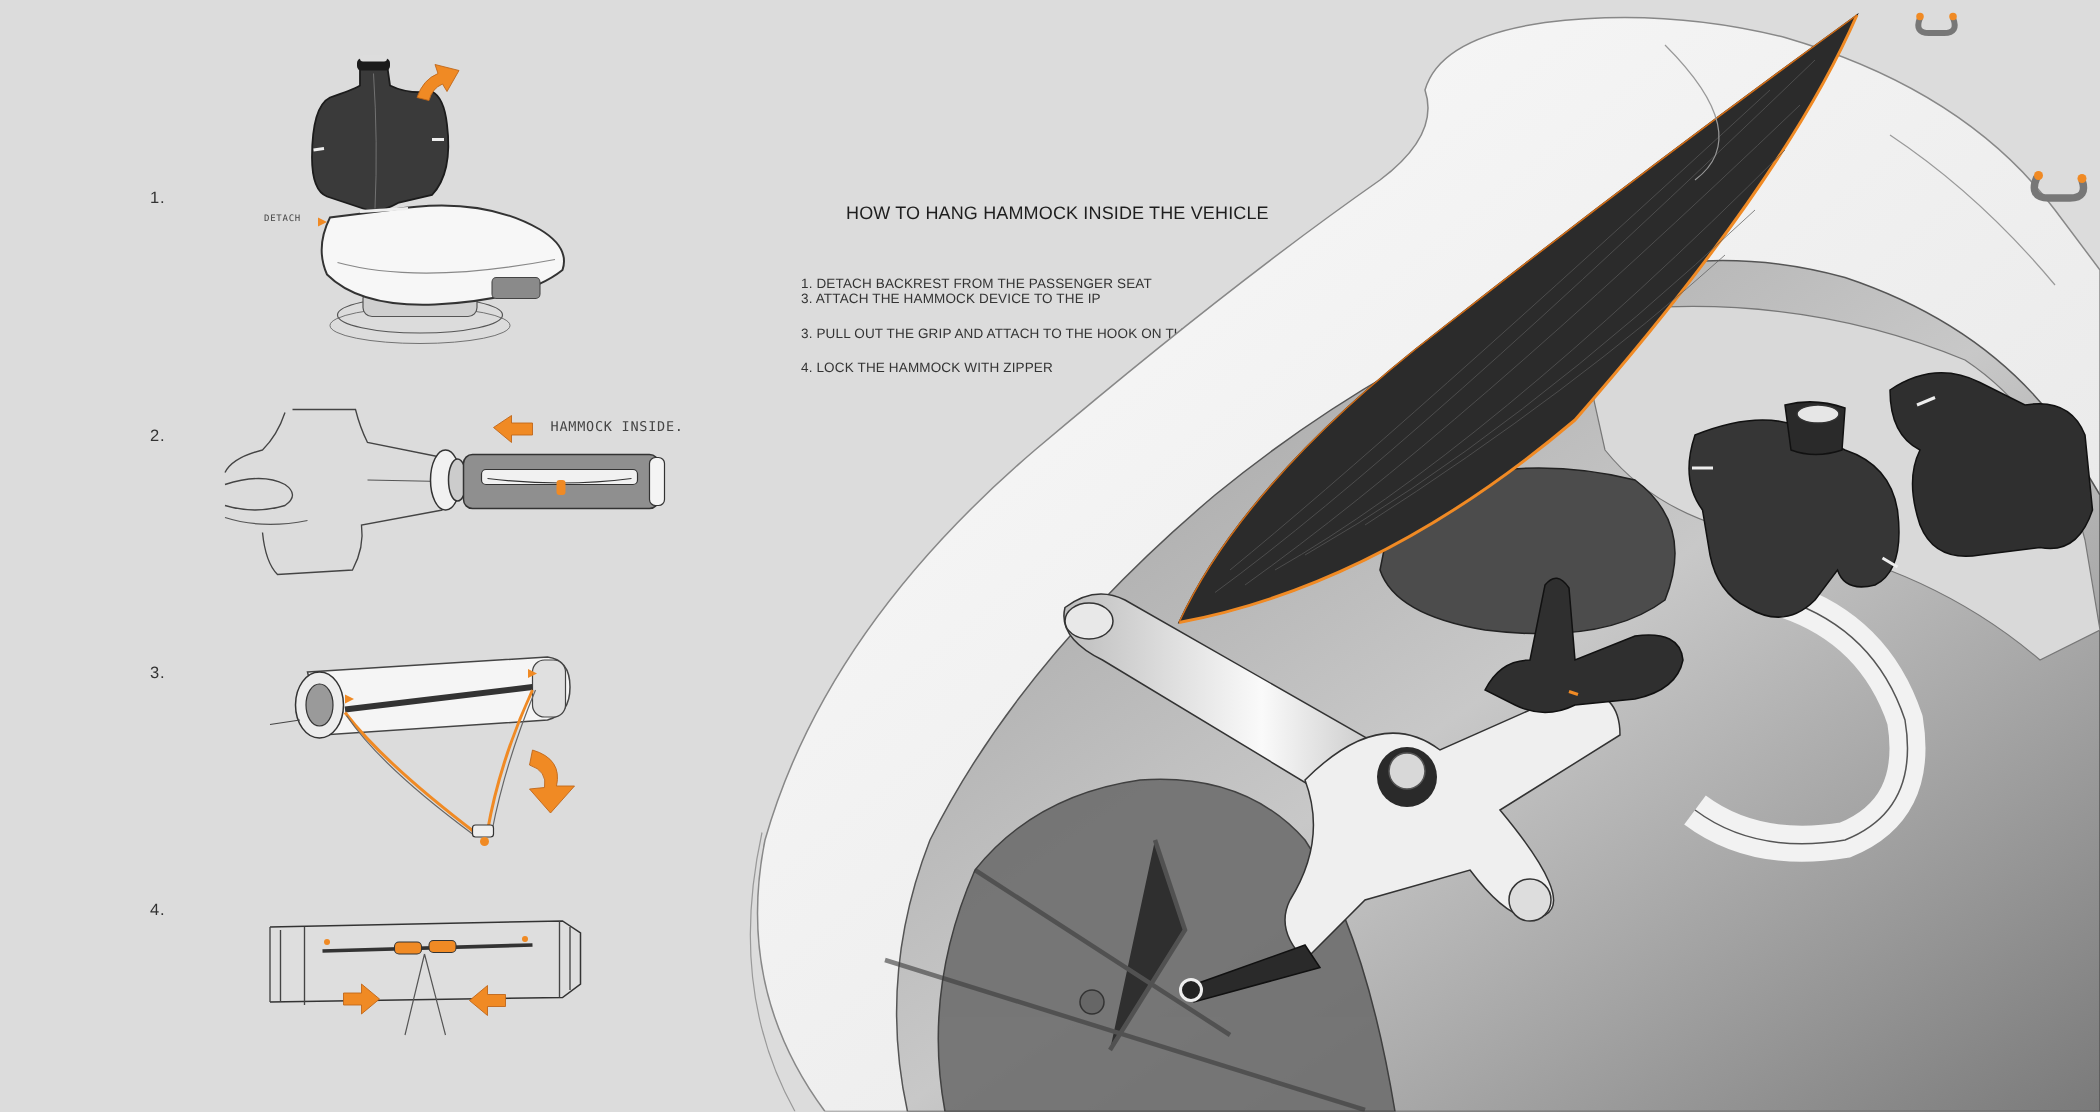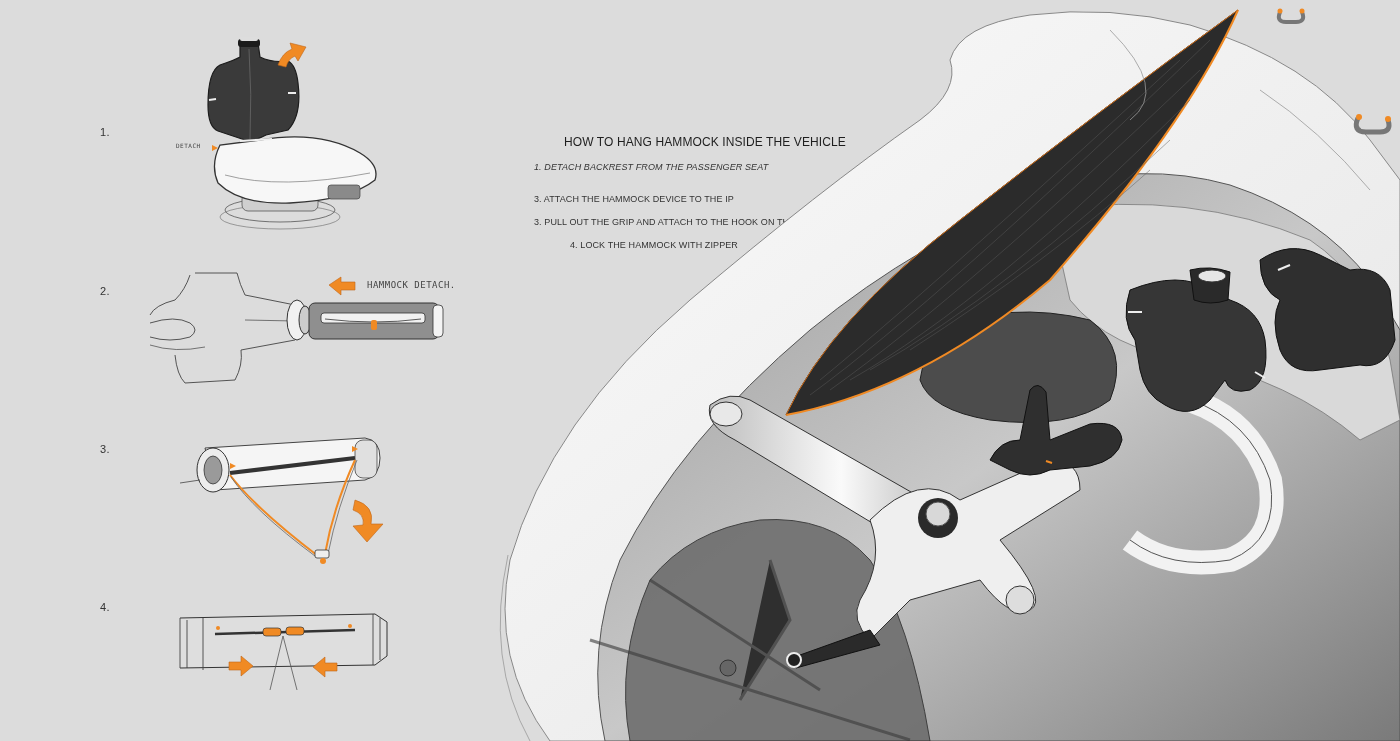--- a/index.html
+++ b/index.html
@@ -49,21 +49,21 @@
   <path d="M29,65 L36,64" stroke="#eee" stroke-width="2"></path>
   <path d="M108,58 L116,58" stroke="#eee" stroke-width="2"></path>
   <path d="M60,106 L92,104" stroke="#eee" stroke-width="2"></path>
 
   <path d="M98,30 Q102,18 112,14 L110,8 L126,12 L118,26 L115,21 Q108,24 106,32 Z" fill="#f08a24" stroke="#c0661a" stroke-width="0.6"></path>
 
   <path d="M32,110 L38,113 L32,116 Z" fill="#f08a24"></path>
 </svg>
 
 <div class="abs step-num" style="left:100px; top:285px;">2.</div>
-<div class="abs hand" style="left:367px; top:280px;">HAMMOCK DETACH.</div>
+<div class="abs hand" style="left:367px; top:280px;">HAMMOCK INSIDE.</div>
 <svg style="left:145px; top:265px;" width="320" height="125" viewBox="0 0 320 125">
 
   <path d="M45,10 Q40,25 30,35 Q10,40 5,50 M50,8 L92,8 Q95,20 100,30 L150,40" fill="none" stroke="#444" stroke-width="0.9"></path>
   <path d="M5,58 Q30,50 45,58 Q55,65 45,72 Q25,78 5,72" fill="none" stroke="#444" stroke-width="0.9"></path>
   <path d="M5,80 Q30,88 60,82" fill="none" stroke="#555" stroke-width="0.8"></path>
   <path d="M30,90 Q32,110 40,118 L90,115 Q98,100 96,85 L150,75" fill="none" stroke="#444" stroke-width="0.9"></path>
   <path d="M100,55 L150,56" stroke="#555" stroke-width="0.8"></path>
 
   <ellipse cx="152" cy="55" rx="10" ry="20" fill="#f1f1f1" stroke="#333" stroke-width="1"></ellipse>
   <ellipse cx="160" cy="55" rx="6" ry="14" fill="#ccc" stroke="#333" stroke-width="1"></ellipse>
@@ -105,24 +105,24 @@
   <rect x="88" y="18" width="18" height="8" rx="3" fill="#f08a24" stroke="#333" stroke-width="0.7"></rect>
   <rect x="111" y="17" width="18" height="8" rx="3" fill="#f08a24" stroke="#333" stroke-width="0.7"></rect>
   <path d="M108,26 L95,80 M108,26 L122,80" stroke="#555" stroke-width="0.8"></path>
   <circle cx="43" cy="18" r="2" fill="#f08a24"></circle>
   <circle cx="175" cy="16" r="2" fill="#f08a24"></circle>
   <path d="M54,52 L66,52 L66,46 L78,56 L66,66 L66,60 L54,60 Z" fill="#f08a24" stroke="#c0661a" stroke-width="0.6"></path>
   <path d="M150,47 L138,57 L150,67 L150,61 L162,61 L162,53 L150,53 Z" fill="#f08a24" stroke="#c0661a" stroke-width="0.6"></path>
 </svg>
 
 <div class="abs title">HOW TO HANG HAMMOCK INSIDE THE VEHICLE</div>
-<div class="abs instr" style="top:162px;font-style:italic;">1. DETACH BACKREST FROM THE PASSENGER SEAT</div>
+<div class="abs instr" style="top:184px;">1. DETACH BACKREST FROM THE PASSENGER SEAT</div>
 <div class="abs instr" style="top:194px;">3. ATTACH THE HAMMOCK DEVICE TO THE IP</div>
 <div class="abs instr" style="top:217px;">3. PULL OUT THE GRIP AND ATTACH TO THE HOOK ON THE BACK</div>
-<div class="abs instr" style="top:240px;margin-left:36px;">4. LOCK THE HAMMOCK WITH ZIPPER</div>
+<div class="abs instr" style="top:240px;">4. LOCK THE HAMMOCK WITH ZIPPER</div>
 
 <svg style="left:490px; top:0;" width="910" height="741" viewBox="0 0 910 741">
   <defs>
     <linearGradient id="bodyG" x1="0" y1="0" x2="1" y2="1">
       <stop offset="0" stop-color="#fbfbfb"></stop>
       <stop offset="1" stop-color="#e4e4e4"></stop>
     </linearGradient>
     <linearGradient id="cabinG" x1="0" y1="0" x2="1" y2="1">
       <stop offset="0" stop-color="#9a9a9a"></stop>
       <stop offset="0.5" stop-color="#c8c8c8"></stop>

